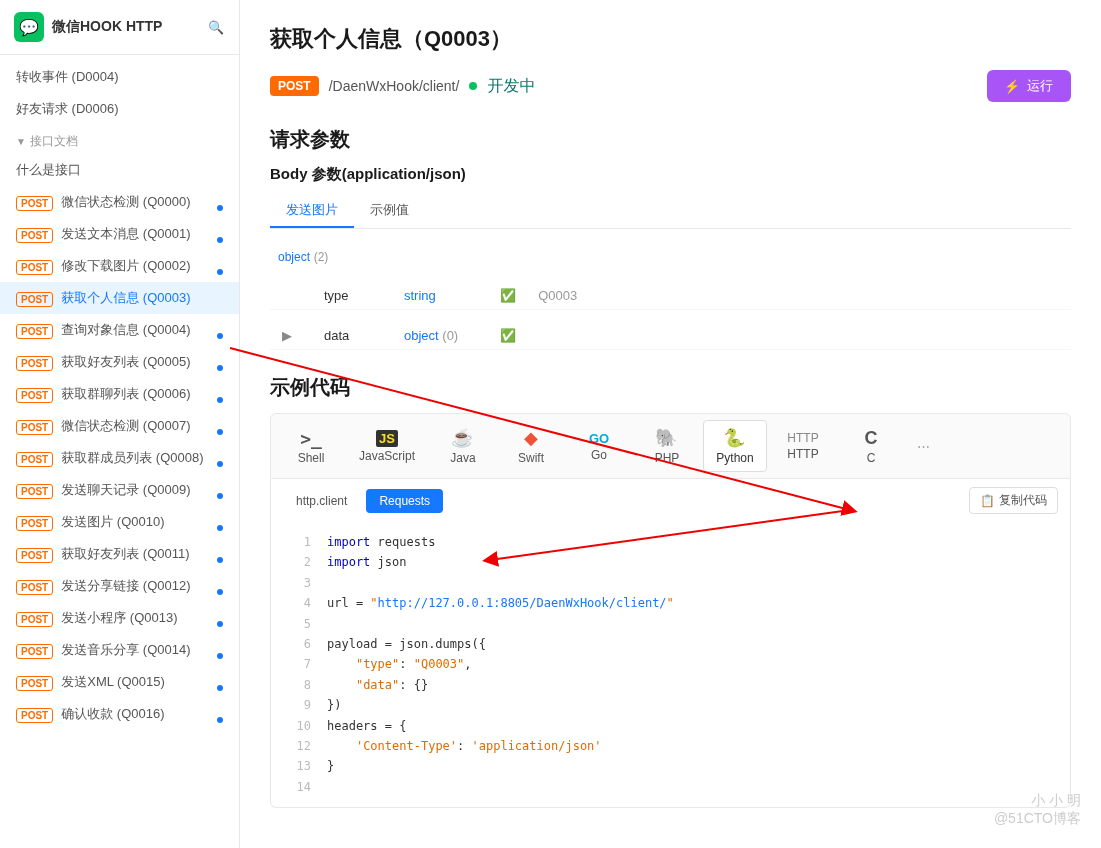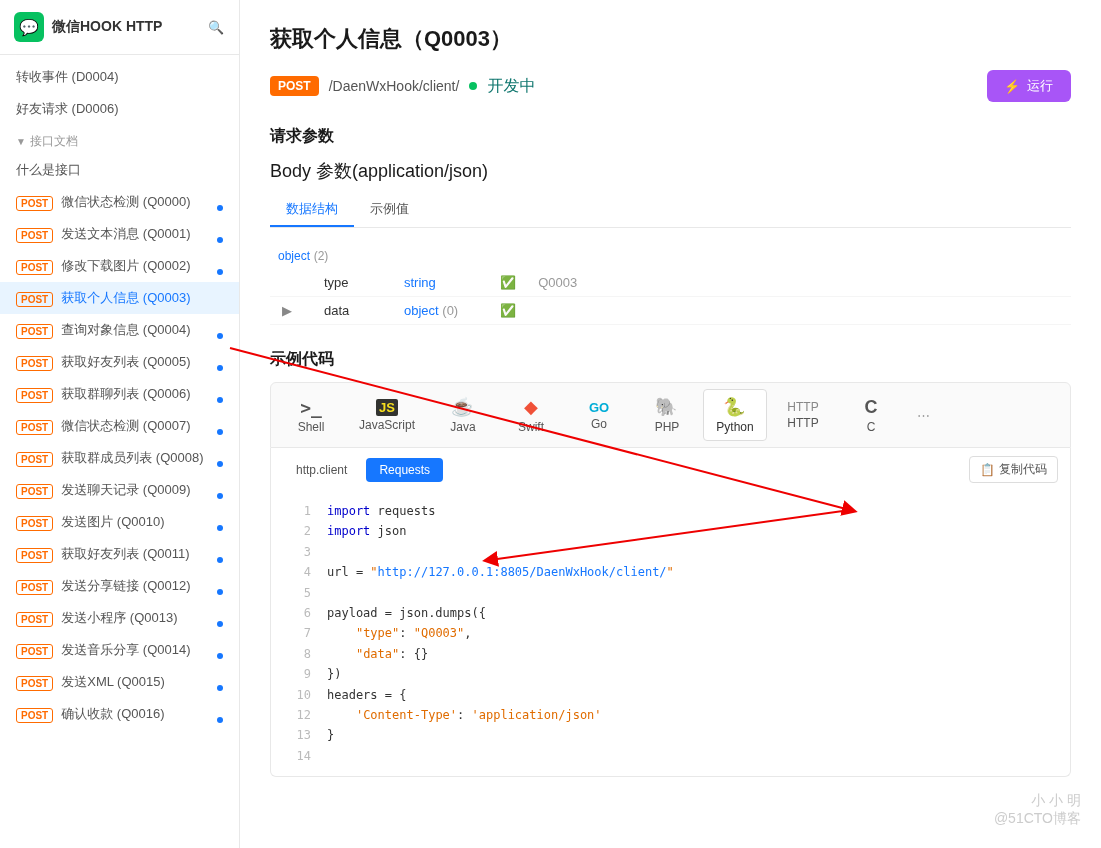--- a/index.html
+++ b/index.html
@@ -120,28 +120,28 @@
       padding: 7px 18px;
       border-radius: 6px;
       cursor: pointer;
       font-size: 13px;
       display: flex;
       align-items: center;
       gap: 6px;
     }
 
     .section-title {
-      font-size: 16px;
+      font-size: 20px;
       font-weight: 600;
       color: #1a1a1a;
       margin-bottom: 12px;
     }
     .subsection-title {
-      font-size: 18px;
-      font-weight: 400;
+      font-size: 15px;
+      font-weight: 700;
       color: #1a1a1a;
       margin-bottom: 10px;
     }
 
     
     .tabs {
       display: flex;
       border-bottom: 1px solid #e8e8e8;
       margin-bottom: 14px;
     }
@@ -162,20 +162,21 @@
     .object-badge {
       color: #1677ff;
       font-size: 12px;
     }
     .data-row {
       display: flex;
       align-items: center;
       padding: 6px 8px;
       border-bottom: 1px solid #f5f5f5;
       gap: 16px;
+      margin-top: 12px;
     }
     .data-row .field-name { width: 80px; color: #333; padding-left: 16px; }
     .data-row .field-type { width: 80px; color: #1677ff; }
     .data-row .check-icon { color: #07c160; margin-right: 6px; }
     .data-row .field-default { color: #999; }
 
     
     .code-section { margin-top: 8px; }
     .code-lang-tabs {
       display: flex;
@@ -413,21 +414,21 @@
     <button class="run-btn">
       <span>⚡</span>
       <span>运行</span>
     </button>
   </div>
 
   <div class="section-title">请求参数</div>
   <div class="subsection-title">Body 参数(application/json)</div>
 
   <div class="tabs">
-    <div class="tab active">数据结构</div>
+    <div class="tab active">发送图片</div>
     <div class="tab">示例值</div>
   </div>
 
   <div class="data-table">
     <div style="padding: 6px 8px;">
       <span class="object-badge">object</span>
       <span style="color:#999;font-size:12px;"> (2)</span>
     </div>
     <div class="data-row">
       <span style="width:14px;color:#ccc;padding-left:4px;"></span>

